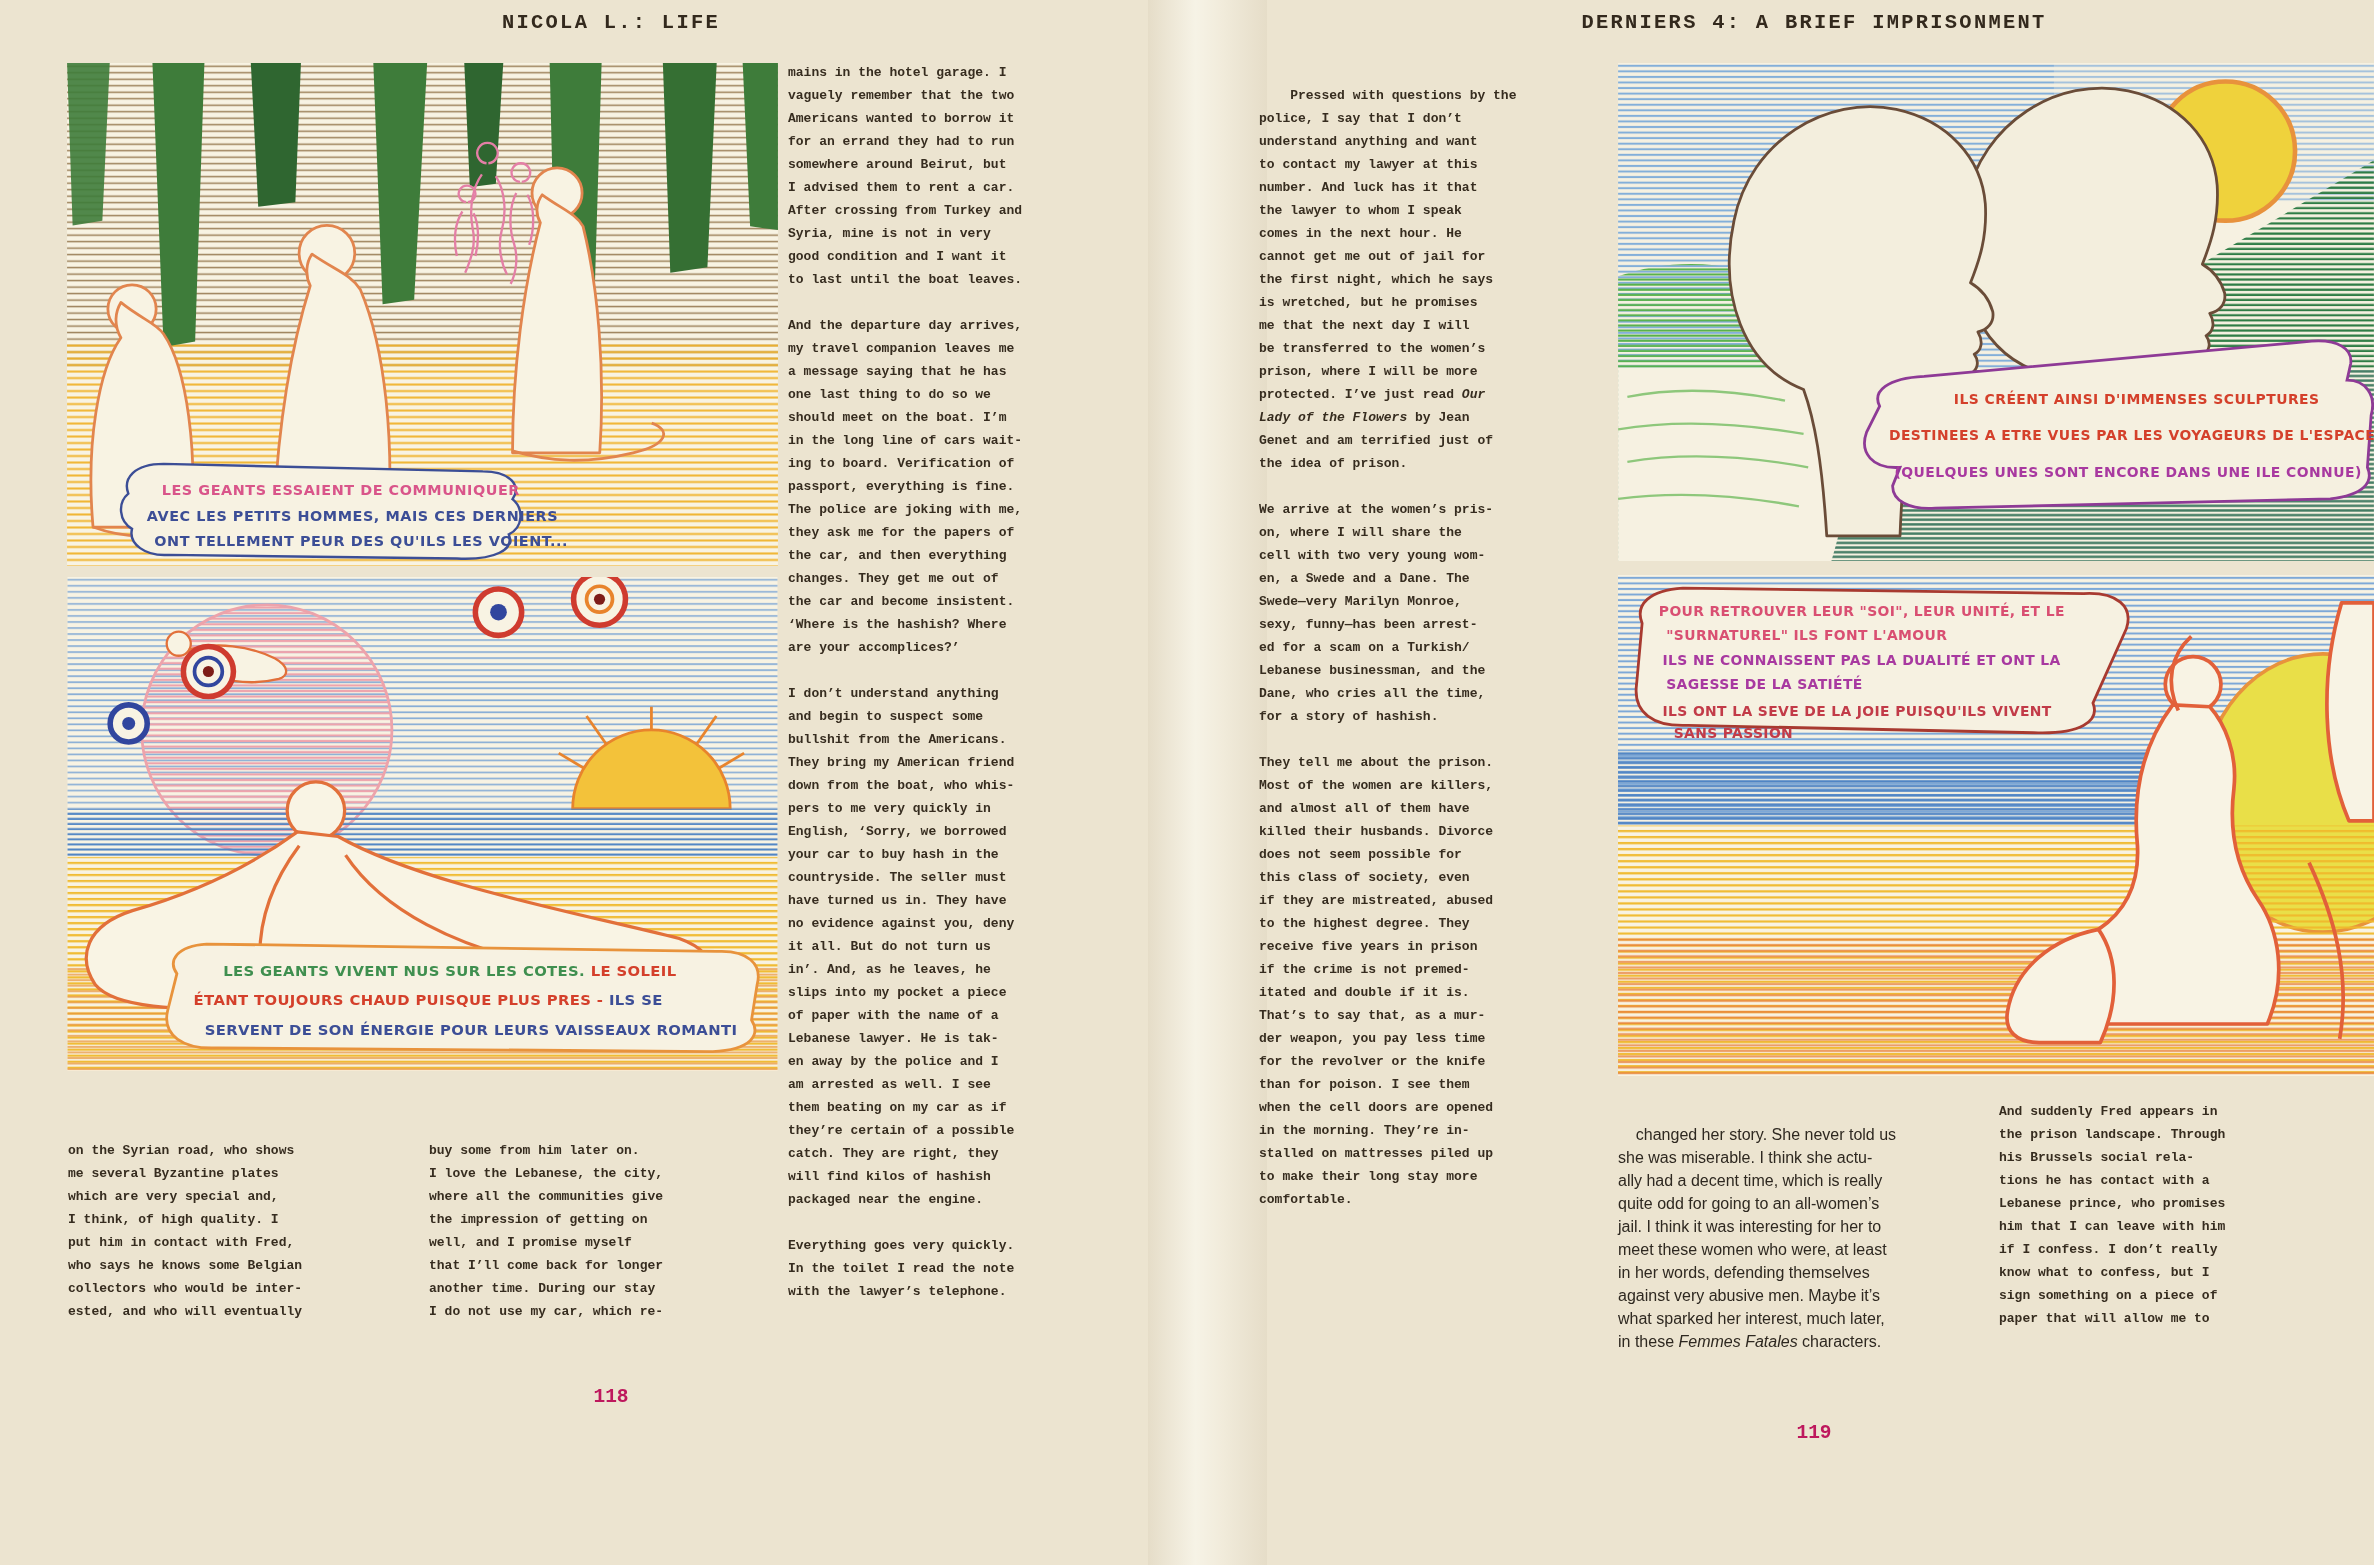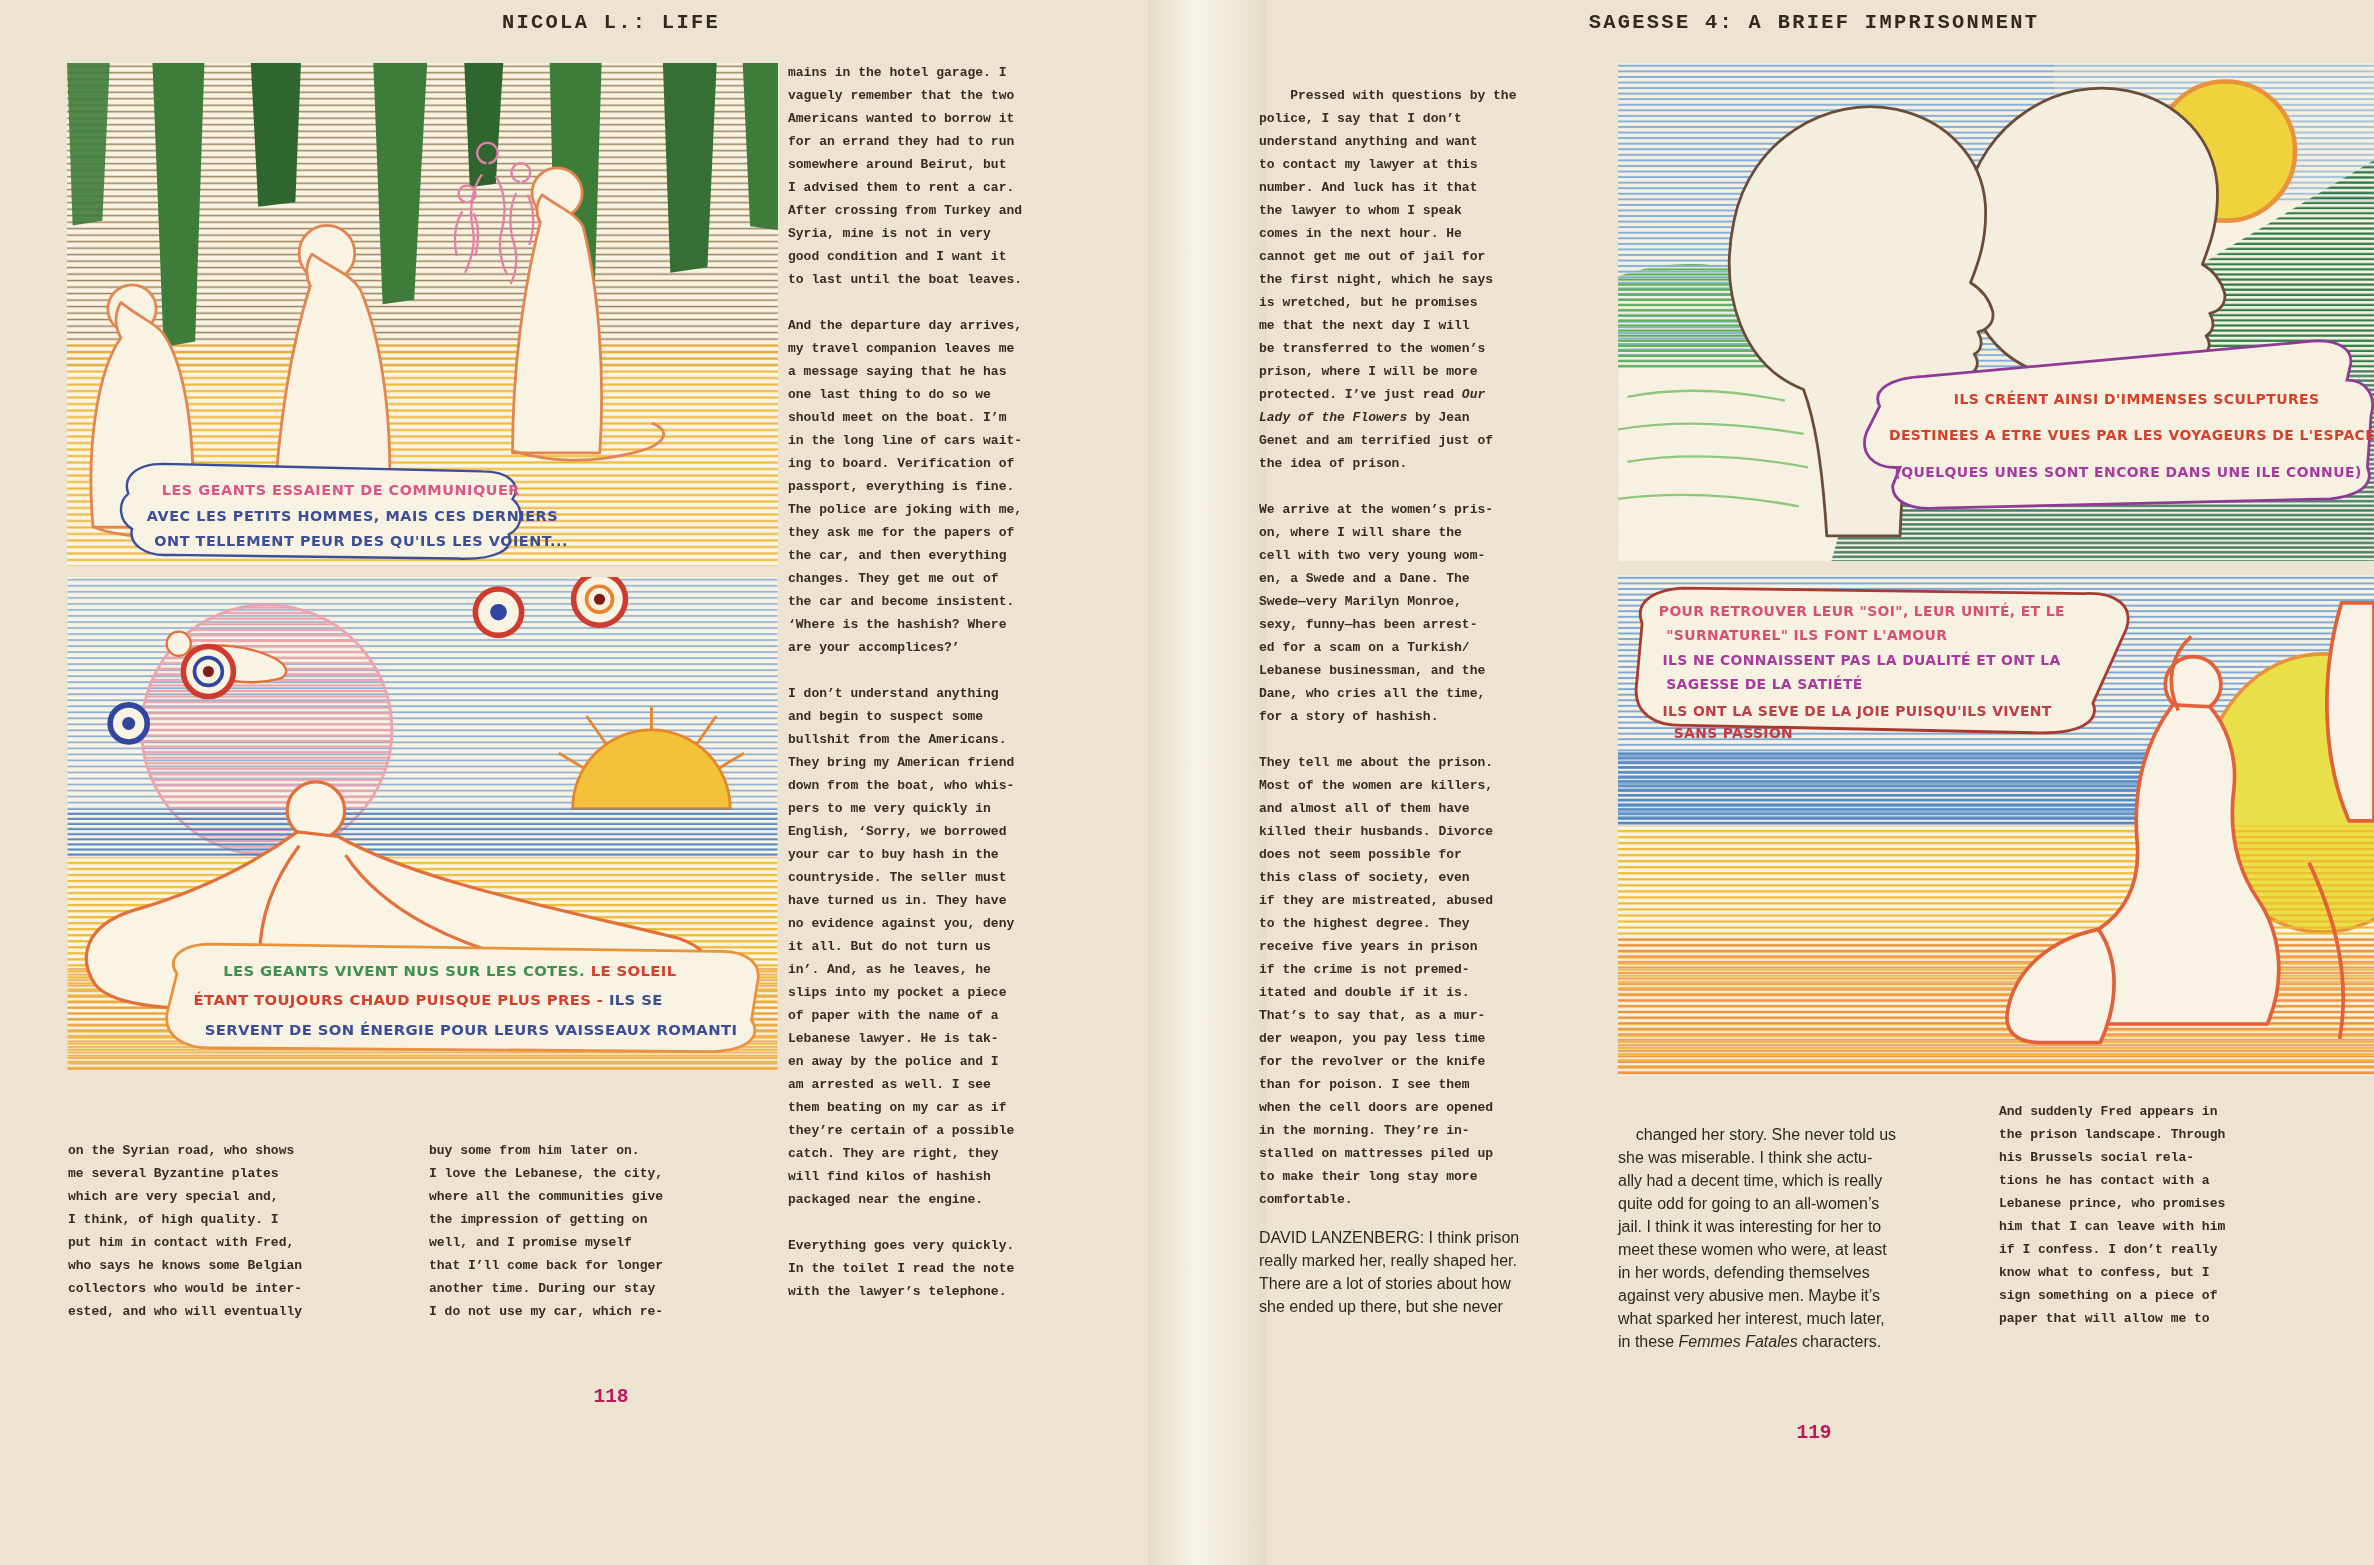--- a/index.html
+++ b/index.html
@@ -220,21 +220,21 @@
 
 Everything goes very quickly.
 In the toilet I read the note
 with the lawyer’s telephone.</div>
 
   <div class="abs pagenum" style="left:67px;top:1386px;width:1088px;">118</div>
 </div>
 
 <div class="abs" style="left:1187px;top:0;width:1187px;height:1566px;">
 
-  <div class="abs pg-header" style="left:72px;top:11px;width:1110px;">SAGESSE 4: A BRIEF IMPRISONMENT</div>
+  <div class="abs pg-header" style="left:72px;top:11px;width:1110px;">DERNIERS 4: A BRIEF IMPRISONMENT</div>
 
   <div class="abs mono" style="left:72px;top:61px;">
     <span>Pressed with questions by the
 police, I say that I don’t
 understand anything and want
 to contact my lawyer at this
 number. And luck has it that
 the lawyer to whom I speak
 comes in the next hour. He
 cannot get me out of jail for
@@ -273,24 +273,20 @@
 That’s to say that, as a mur-
 der weapon, you pay less time
 for the revolver or the knife
 than for poison. I see them
 when the cell doors are opened
 in the morning. They’re in-
 stalled on mattresses piled up
 to make their long stay more
 comfortable.</span>
   </div>
-  <div class="abs sans" style="left:72px;top:1226px;">DAVID LANZENBERG: I think prison
-really marked her, really shaped her.
-There are a lot of stories about how
-she ended up there, but she never</div>
 
   <div class="abs" style="left:431px;top:63px;width:756px;height:498px;">
     <svg width="756" height="498" viewBox="0 0 815 537">
       <defs>
         <pattern id="p3sky" width="8" height="6" patternUnits="userSpaceOnUse">
           <path d="M0,3 H8" stroke="#6fa3d8" stroke-width="2.2"></path>
         </pattern>
         <pattern id="p3grass" width="8" height="5.5" patternUnits="userSpaceOnUse">
           <path d="M0,2.5 H8" stroke="#56b14a" stroke-width="2.2"></path>
         </pattern>

